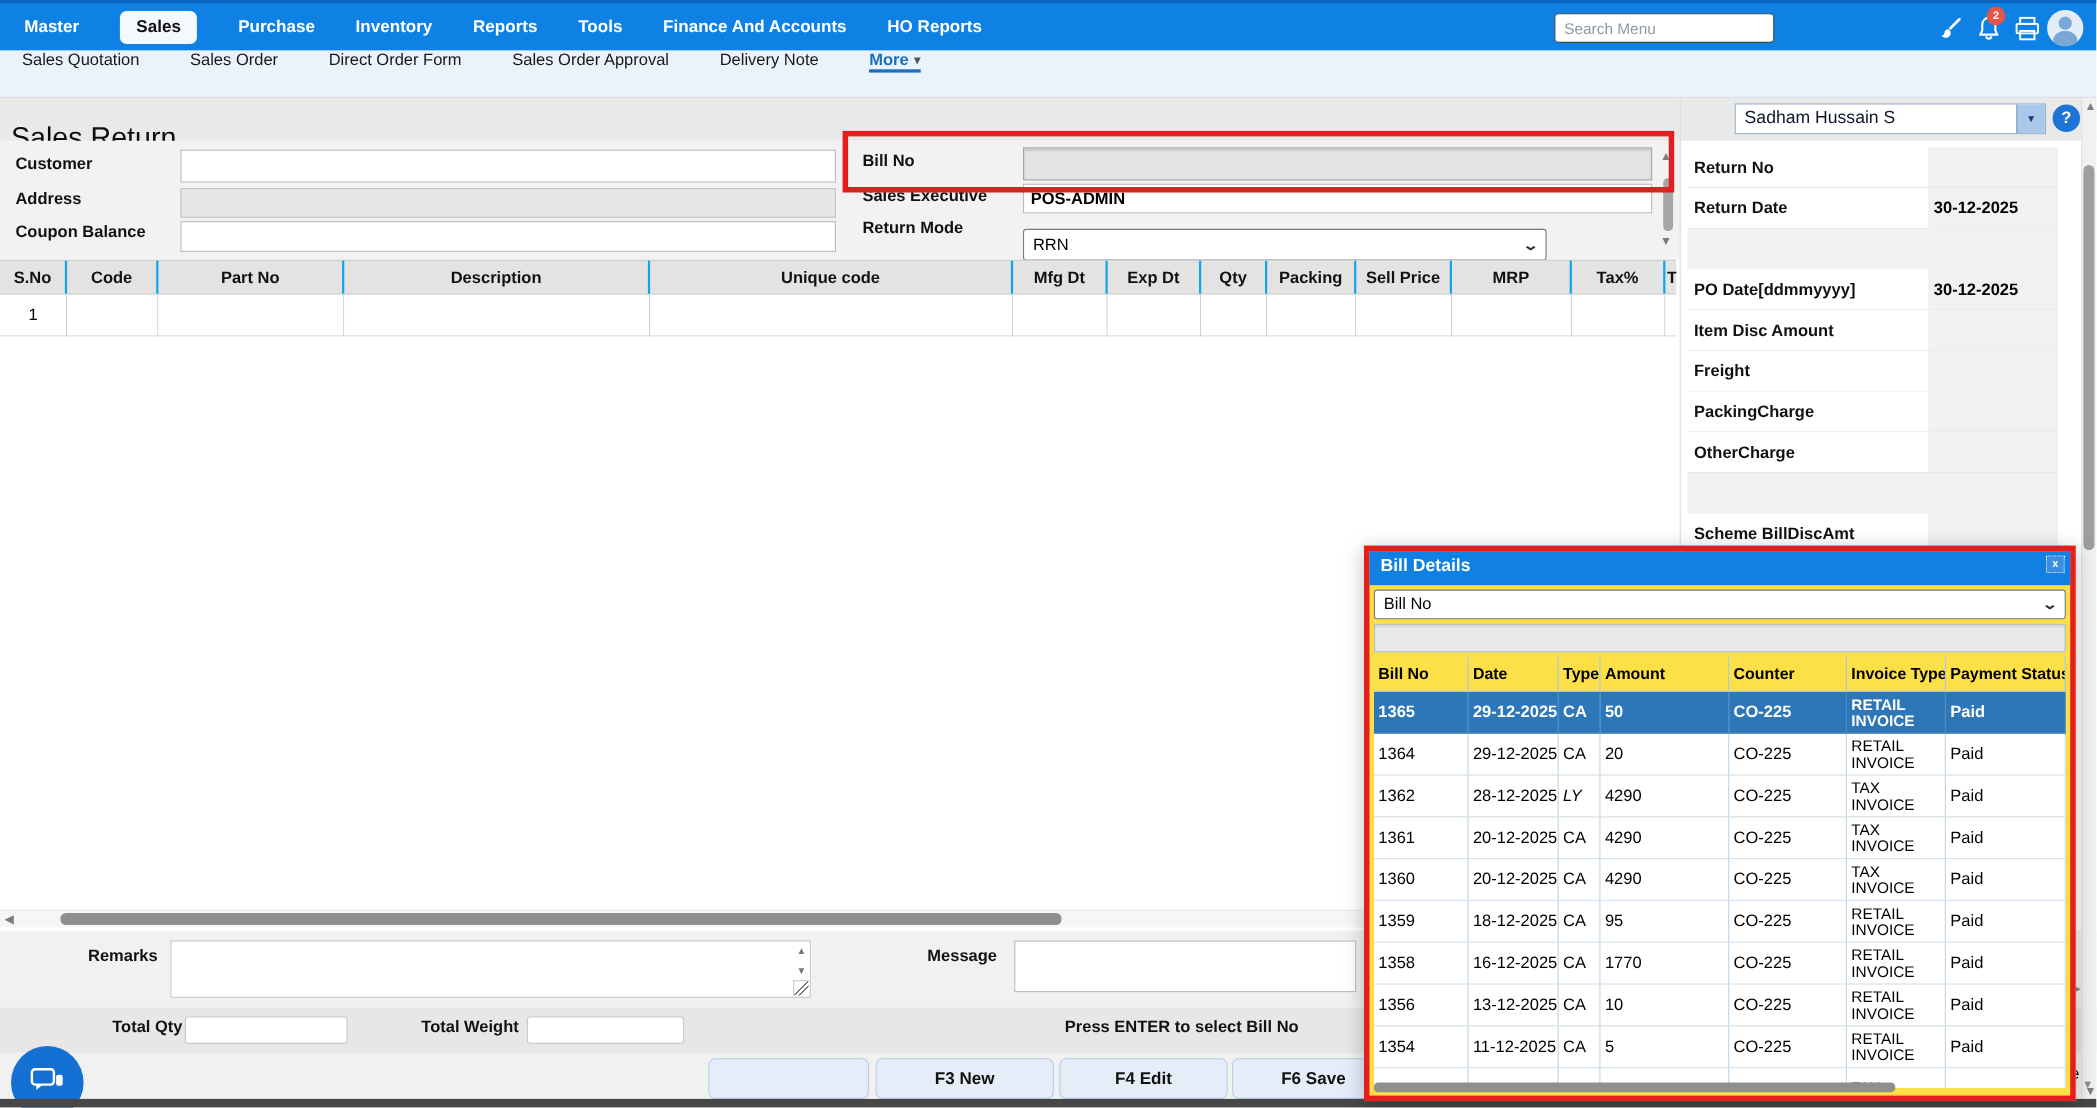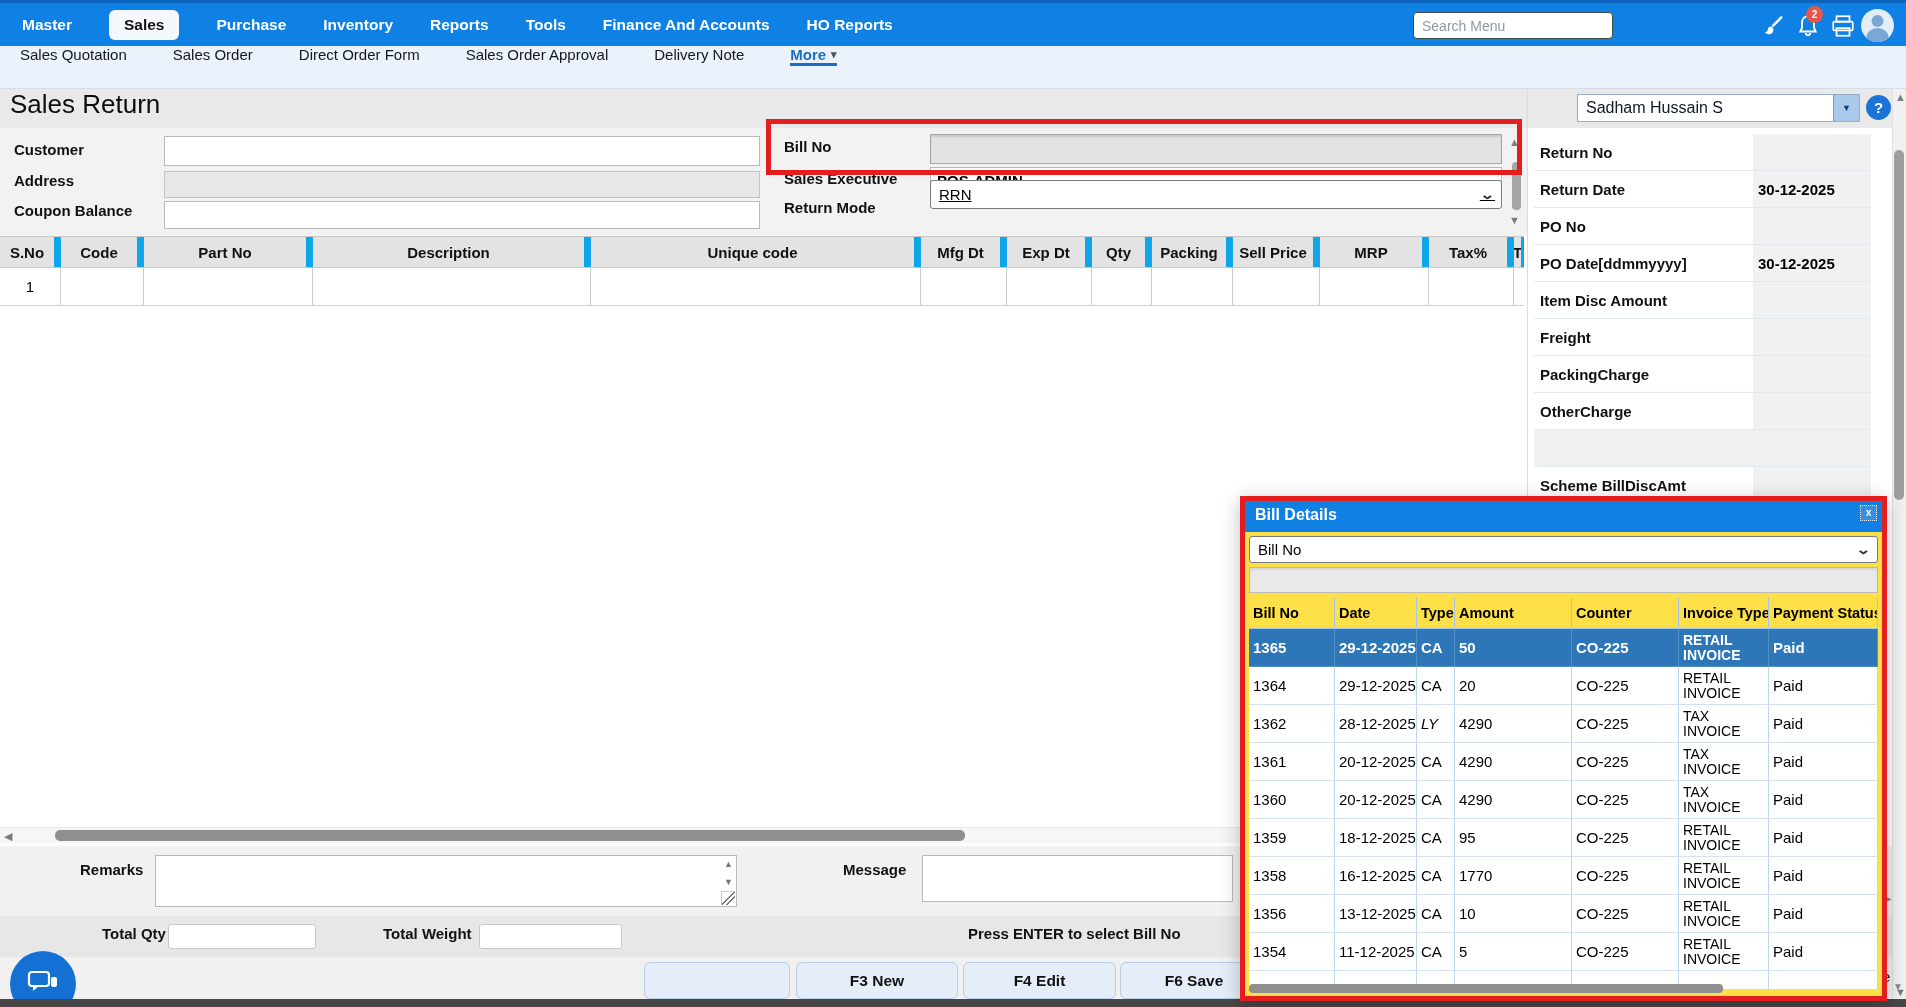--- a/index.html
+++ b/index.html
@@ -20,41 +20,41 @@
 
   
   #subnav{left:0;top:46px;width:1906px;height:43px;background:#eaf2fb;border-bottom:1px solid #d6dde4;box-sizing:border-box;}
   #subnav-items{position:absolute;left:20px;top:0;height:42px;display:flex;align-items:flex-start;gap:46px;}
   .sub-item{color:#171717;font-size:15px;white-space:nowrap;cursor:pointer;display:flex;align-items:center;}
   .sub-item.more{color:#1c6fc0;font-weight:bold;border-bottom:3px solid #1c6fc0;box-sizing:border-box;gap:5px;}
   .sub-item.more .caret{color:#555;font-size:11px;}
 
   
   #titlebar{left:0;top:89px;width:1906px;height:39px;background:#e9e9e9;}
-  #page-title{position:absolute;left:10px;top:0;font-size:26px;color:#0d0d0d;}
+  #page-title{position:absolute;left:10px;top:21px;font-size:26px;color:#0d0d0d;}
 
   
   #form-bg{left:0;top:128px;width:1528px;height:108px;background:#f2f2f2;}
   .f-label{font-size:15px;font-weight:bold;color:#111;white-space:nowrap;}
   .f-input{box-sizing:border-box;border:1px solid #b9b9b9;background:#fff;font-size:15px;padding:0 6px;font-family:"Liberation Sans",sans-serif;}
   .f-input:disabled{background:#e7e7e7;border-color:#c3c3c3;}
   #bill-input{background:#e3e3e3;border:1px solid #a6a6a6;box-shadow:inset 0 2px 2px rgba(0,0,0,.12);}
   #se-input{font-weight:bold;}
   .fake-select{box-sizing:border-box;background:#fff;border:1px solid #7a7a7a;border-radius:3px;font-size:15px;display:flex;align-items:center;padding:0 8px;justify-content:space-between;cursor:pointer;}
   .fake-select .chev{color:#333;font-size:13px;font-weight:bold;transform:scaleX(1.4);}
   #red-rect-1{left:766px;top:119px;width:756px;height:56px;border:5px solid #e41e1e;box-sizing:border-box;z-index:40;pointer-events:none;}
 
   
   .sc-arrow{color:#7d7d7d;font-size:11px;line-height:11px;}
   #mini-thumb{left:1512px;top:162px;width:9px;height:48px;background:#a6a6a6;border-radius:4px;}
 
   
   #items-table{left:0;top:236px;width:1524px;overflow:hidden;}
   #items-head{display:flex;height:32px;background:#e3e3e3;border-top:1px solid #c8c8c8;border-bottom:1px solid #c8c8c8;box-sizing:border-box;}
-  .it-cell{box-sizing:border-box;border-right:7px solid #0ea5e9;display:flex;align-items:center;justify-content:center;flex:none;overflow:hidden;}
+  .it-cell{box-sizing:border-box;border-right:2px solid #0ea5e9;display:flex;align-items:center;justify-content:center;flex:none;overflow:hidden;}
   .it-head{font-size:15px;font-weight:bold;color:#111;}
   #items-row{display:flex;height:38px;background:#fff;}
   .it-data{border-right:1px solid #cdcdcd;border-bottom:1px solid #cdcdcd;font-size:15px;background:#fff;}
   #main-sep{left:1527px;top:89px;width:1px;height:918px;background:#dcdcdc;}
 
   
   #hscroll{left:0;top:827px;width:1524px;height:16px;background:#f6f6f6;border-top:1px solid #eaeaea;box-sizing:border-box;}
   #hthumb{left:55px;top:830px;width:910px;height:11px;background:#8f8f8f;border-radius:5px;}
 
   
@@ -175,21 +175,21 @@
   <div class="abs f-label" style="left:14px;top:172px;">Address</div>
   <input class="abs f-input" style="left: 164px; top: 171px; width: 596px; height: 27px;" disabled="" value="">
   <div class="abs f-label" style="left:14px;top:202px;">Coupon Balance</div>
   <input class="abs f-input" style="left: 164px; top: 201px; width: 596px; height: 28px;" value="">
 
   <div class="abs f-label" style="left:784px;top:138px;">Bill No</div>
   <input class="abs f-input" id="bill-input" style="left: 930px; top: 134px; width: 572px; height: 30px;" disabled="" value="">
   <div class="abs f-label" style="left:784px;top:170px;">Sales Executive</div>
   <input class="abs f-input" id="se-input" style="left: 930px; top: 167px; width: 572px; height: 27px;" value="POS-ADMIN">
   <div class="abs f-label" style="left:784px;top:199px;">Return Mode</div>
-  <div class="abs fake-select" style="left:930px;top:180px;width:572px;height:29px;text-decoration:underline;">
+  <div class="abs fake-select" style="left:930px;top:208px;width:476px;height:29px;">
     <span>RRN</span>
     <span class="chev">⌄</span>
   </div>
 
   <div class="abs" id="red-rect-1"></div>
 
   <div class="abs sc-arrow" style="left:1509px;top:137px;">▲</div>
   <div class="abs" id="mini-thumb"></div>
   <div class="abs sc-arrow" style="left:1509px;top:215px;">▼</div>
 
@@ -281,21 +281,20 @@
   <div class="abs" id="sidebar-rows">
       <div class="sb-row">
         <div class="sb-label">Return No</div>
         <div class="sb-value"></div>
       </div>
       <div class="sb-row">
         <div class="sb-label">Return Date</div>
         <div class="sb-value">30-12-2025</div>
       </div>
       <div class="sb-row">
-        <div class="sb-label">PO No</div>
         <div class="sb-value"></div>
       </div>
       <div class="sb-row">
         <div class="sb-label">PO Date[ddmmyyyy]</div>
         <div class="sb-value">30-12-2025</div>
       </div>
       <div class="sb-row">
         <div class="sb-label">Item Disc Amount</div>
         <div class="sb-value"></div>
       </div>

